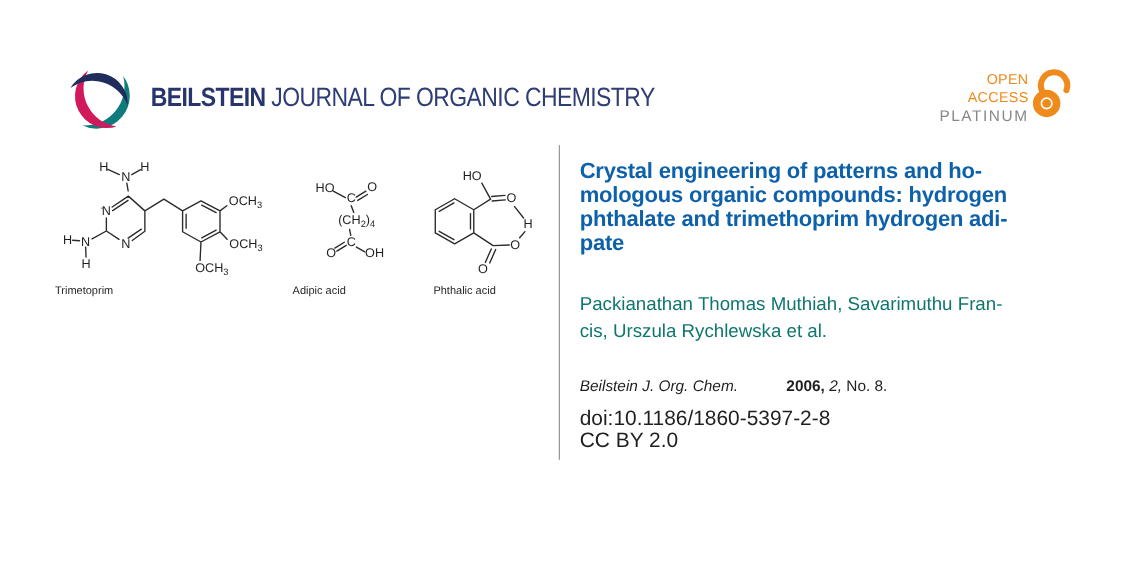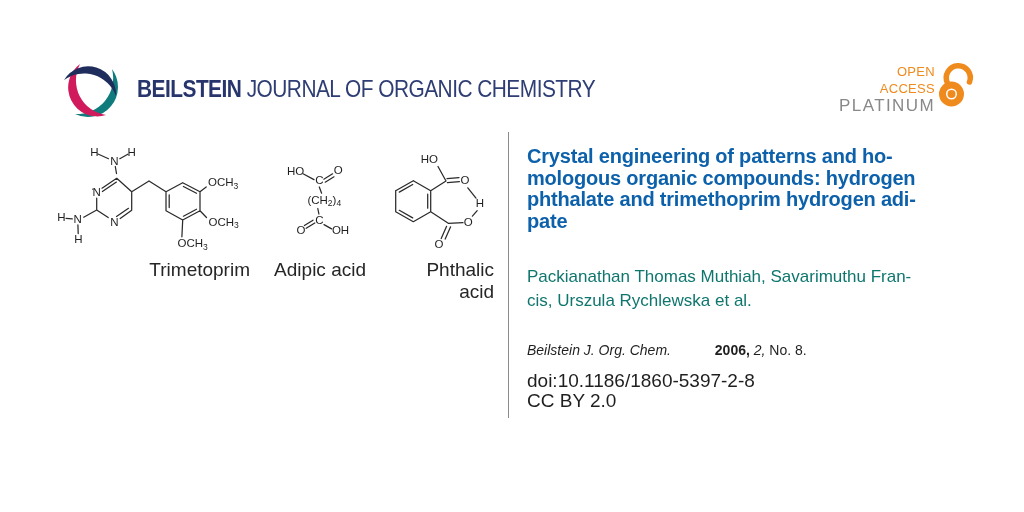--- a/index.html
+++ b/index.html
@@ -8,28 +8,28 @@
 
   
   .logo-swirl{position:absolute;left:57px;top:56px;width:66px;height:66px;}
   .wordmark{position:absolute;left:137px;top:75px;font-size:24px;color:#2b3a72;
             white-space:nowrap;letter-spacing:-0.6px;transform:scaleX(0.87);transform-origin:left center;}
   .wordmark .bold{font-weight:700;color:#27356c;}
   .wordmark .light{font-weight:400;color:#2e3d74;}
 
   .oa-block{position:absolute;right:89px;top:63px;text-align:right;line-height:17px;}
   .oa-block .oa-line{font-size:13px;font-weight:400;color:#ef8a1d;letter-spacing:0.3px;}
-  .oa-block .oa-platinum{font-size:17px;font-weight:400;color:#87888a;letter-spacing:1.4px;}
+  .oa-block .oa-platinum{font-size:14px;font-weight:400;color:#87888a;letter-spacing:1.4px;}
   .oa-lock{position:absolute;left:936px;top:54px;width:42px;height:62px;}
 
   
   .struct{position:absolute;}
   .struct text{font-family:"Liberation Sans",sans-serif;font-size:11.5px;fill:#1f1f1f;}
   .struct path.bonds{stroke:#2b2b2b;stroke-width:1.25;fill:none;stroke-linecap:round;}
-  .caption{position:absolute;top:259px;font-size:19px;color:#262626;text-align:right;}
+  .caption{position:absolute;top:259px;font-size:10px;color:#262626;text-align:left;}
   .cap-1{left:50px;width:200px;}
   .cap-2{left:266px;width:100px;}
   .cap-3{left:394px;width:100px;}
 
   
   .divider{position:absolute;left:508px;top:132px;width:1px;height:286px;background:#8c8c8c;}
 
   
   .title{position:absolute;left:527px;top:146px;font-size:20px;line-height:21.7px;
          font-weight:700;color:#0d61ab;letter-spacing:-0.2px;}

